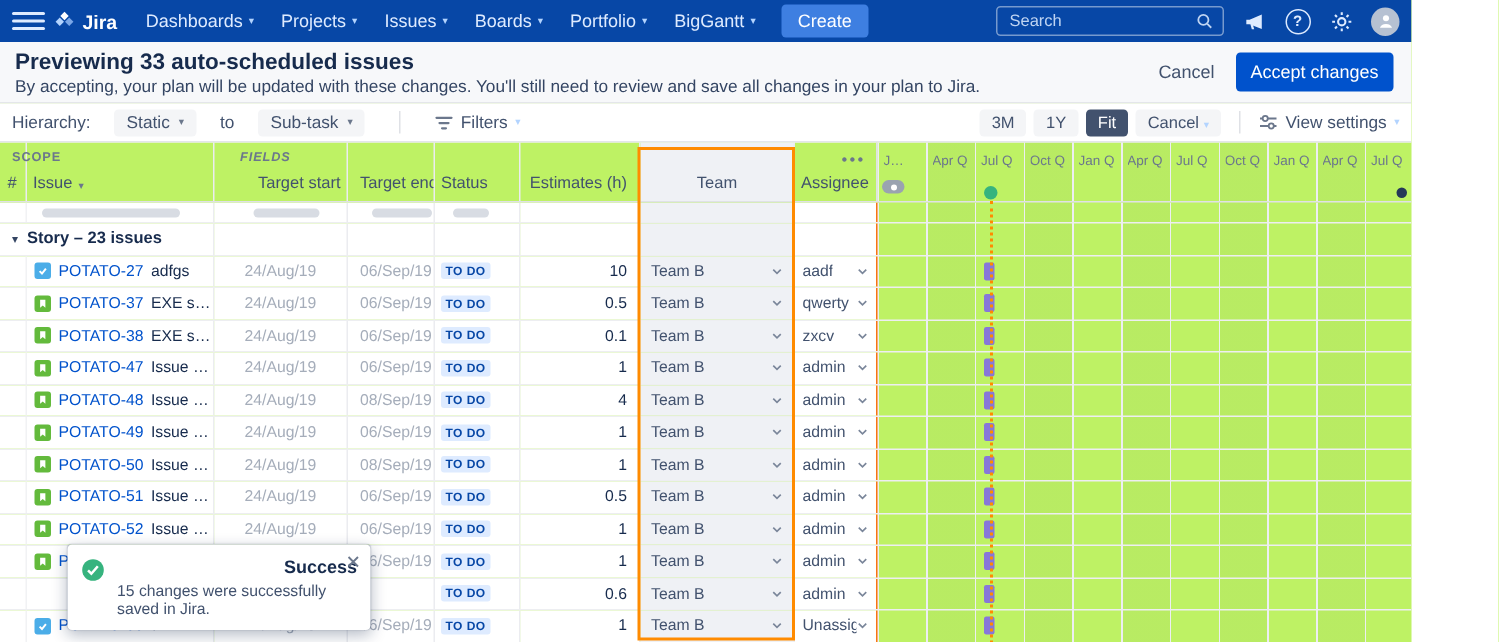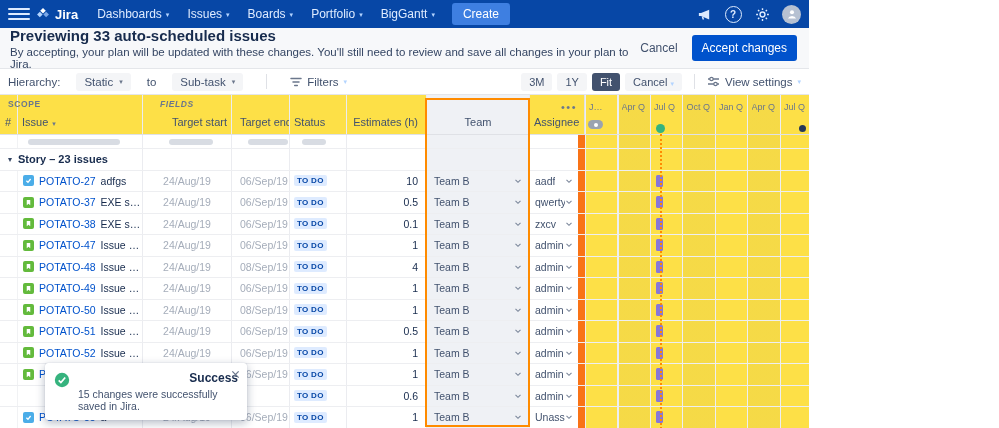--- a/index.html
+++ b/index.html
@@ -1,17 +1,17 @@
 <!DOCTYPE html>
 <html style="--nav_bg: #0747A6; --create_btn: #3E7FE1; --accent: #0052CC; --highlight: #FF8B00; --bar: #8777D9; --success: #36B37E; --todo_bg: #DEEBFF; --todo_text: #0747A6;"><head>
 <meta charset="utf-8">
 <style>
   html,body{margin:0;padding:0;overflow:hidden;}
   body{font-family:"Liberation Sans",sans-serif;color:#172B4D;background:#fff;}
-  .app{position:relative;width:809px;height:428px;overflow:hidden;background:#fde047;}
+  .app{position:relative;width:941px;height:428px;overflow:hidden;background:#bef264;}
 
   
   .topnav{height:28px;background:var(--nav_bg);display:flex;align-items:center;padding:0 8px;}
   .hamburger{width:22px;height:16px;display:flex;flex-direction:column;justify-content:center;gap:3px;margin-right:6px;cursor:pointer;}
   .hamburger i{display:block;height:2px;background:#DEEBFF;border-radius:1px;}
   .brand{display:flex;align-items:center;gap:5px;margin-right:10px;cursor:pointer;}
   .brand-text{color:#fff;font-size:13px;font-weight:bold;}
   .nav-item{color:#DEEBFF;font-size:12px;padding:0 9px;height:28px;display:flex;align-items:center;gap:4px;cursor:pointer;white-space:nowrap;}
   .tri{font-size:7px;color:#B3D4FF;line-height:1;}
   .create-btn{background:var(--create_btn);color:#fff;font-size:12px;padding:4px 11px;border-radius:3px;border:none;margin-left:8px;cursor:pointer;}
@@ -72,21 +72,21 @@
 
   .gbody{position:relative;height:295px;overflow:hidden;}
   .gbody::before{content:'';position:absolute;left:585px;top:0;right:0;bottom:0;
     background:
       repeating-linear-gradient(to right,#EDEEF2 0 1px,transparent 1px 32.5px),
       repeating-linear-gradient(to right,transparent 0 32.5px,rgba(9,30,66,.03) 32.5px 65px);}
   .row{display:grid;grid-template-columns:18px 125px 89px 58px 57px 80px 103px 55px 1fr;height:20.5px;border-bottom:1px solid #EDEEF1;position:relative;}
   .row.partial{height:13px;}
   .cell{display:flex;align-items:center;overflow:hidden;background:#fff;border-right:1px solid #EBECF0;}
   .c-hash{border-right:1px solid #F1F2F4;}
-  .c-assignee{border-right:7px solid #f97316;}
+  .c-assignee{border-right:1px solid #f97316;}
   .c-tl{background:transparent;border-right:none;position:relative;}
   .c-issue{padding-left:2px;}
   .type-icon{width:11px;height:11px;border-radius:2px;margin:0 5px 0 3px;flex:none;display:flex;align-items:center;justify-content:center;}
   .type-icon.task{background:#4BADE8;}
   .type-icon.story{background:#63BA3C;}
   .ikey{color:#0052CC;font-size:10.5px;margin-right:5px;white-space:nowrap;flex:none;cursor:pointer;}
   .isum{font-size:10.5px;color:#172B4D;white-space:nowrap;overflow:hidden;text-overflow:ellipsis;flex:1;min-width:0;}
   .c-start{justify-content:center;}
   .c-end{padding-left:8px;}
   .date{font-size:10.5px;color:#A5ADBA;white-space:nowrap;}
@@ -130,37 +130,48 @@
         <path fill="#B3D4FF" d="M4.4 5.4l3.2 3.2-3.2 3.2-3.2-3.2z"></path>
         <path fill="#7AA7E8" d="M11.6 5.4l3.2 3.2-3.2 3.2-3.2-3.2z"></path>
       </svg>
       <span class="brand-text">Jira</span>
     </span>
     <span class="nav-item">
         <span>Dashboards</span>
         <span class="tri">▾</span>
       </span>
     <span class="nav-item">
+        <span>Projects</span>
+        <span class="tri">▾</span>
+      </span>
+    <span class="nav-item">
         <span>Issues</span>
         <span class="tri">▾</span>
       </span>
     <span class="nav-item">
         <span>Boards</span>
         <span class="tri">▾</span>
       </span>
     <span class="nav-item">
         <span>Portfolio</span>
         <span class="tri">▾</span>
       </span>
     <span class="nav-item">
         <span>BigGantt</span>
         <span class="tri">▾</span>
       </span>
     <button class="create-btn">Create</button>
     <span class="nav-right">
+      <span class="searchbox">
+        <input type="text" placeholder="Search" style="">
+        <svg width="12" height="12" viewBox="0 0 16 16">
+            <circle cx="7" cy="7" r="4.5" fill="none" stroke="#BFD4F2" stroke-width="1.6"></circle>
+            <path d="M10.5 10.5L14 14" stroke="#BFD4F2" stroke-width="1.6"></path>
+          </svg>
+      </span>
       <span class="navicon">
         <svg width="15" height="15" viewBox="0 0 16 16">
             <path d="M2 6.5v3.2h2.3L13 13.2V2.8L4.3 6.5H2z" fill="#DEEBFF"></path>
             <path d="M5 10.2l.9 3.2h1.7l-.9-3.2z" fill="#DEEBFF"></path>
           </svg>
       </span>
       <span class="navicon">
           <span class="help-circ">?</span>
         </span>
       <span class="navicon">

